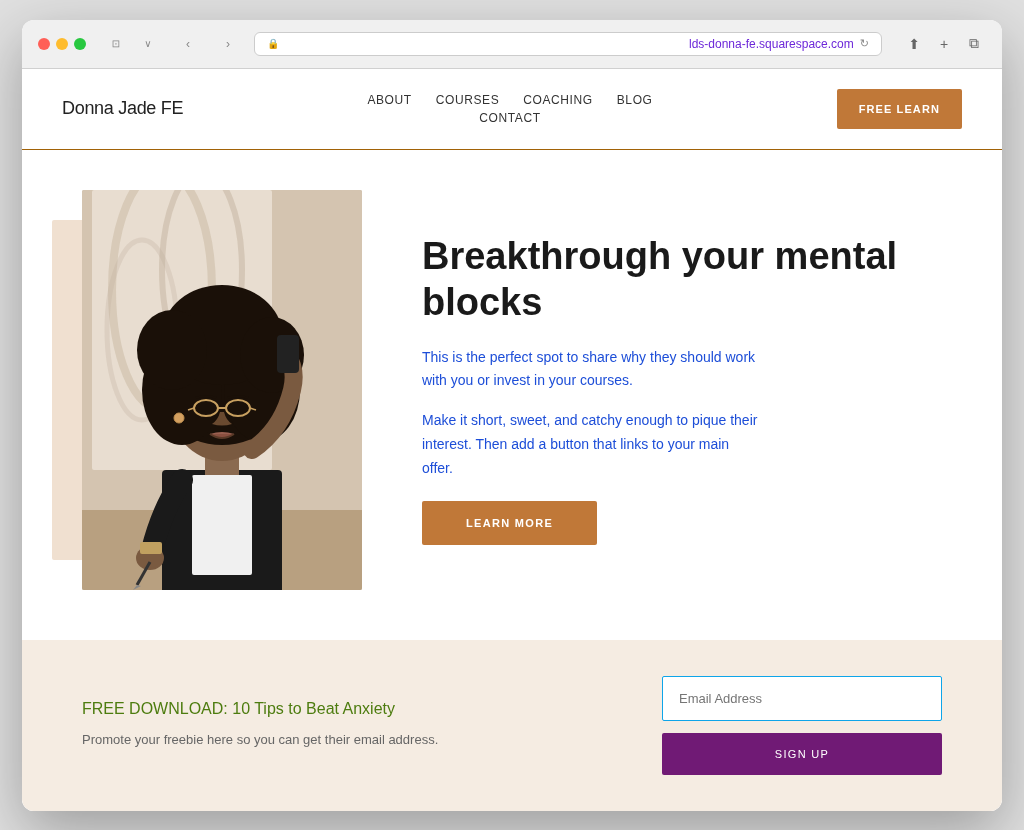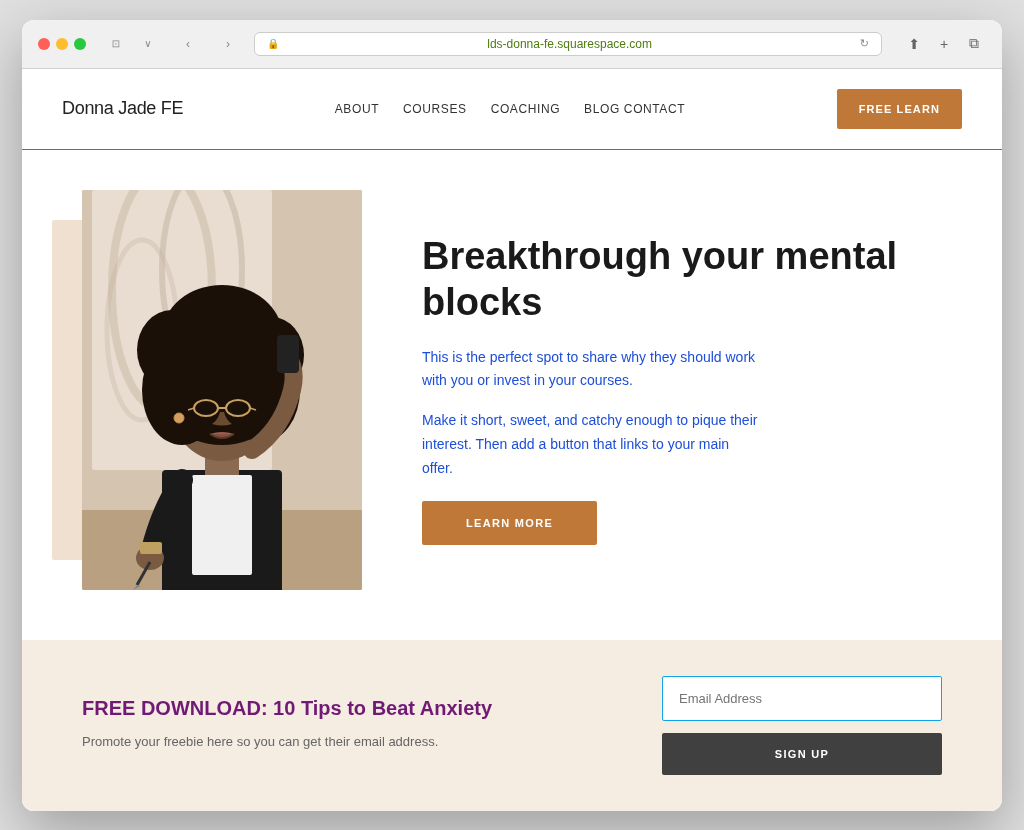--- a/index.html
+++ b/index.html
@@ -91,22 +91,22 @@
       color: #444;
     }
 
     .lock-icon {
       color: #888;
       font-size: 10px;
     }
 
     .address-text {
       flex: 1;
-      text-align: center;
-      color: #4d7c0f;
+      text-align: right;
+      color: #6d28d9;
       font-size: 12px;
     }
 
     .refresh-btn {
       color: #888;
       font-size: 11px;
       cursor: pointer;
     }
 
     .browser-actions {
@@ -144,21 +144,21 @@
 
     .site-logo {
       font-size: 18px;
       font-weight: 500;
       color: #222;
       letter-spacing: -0.3px;
     }
 
     .site-nav {
       display: flex;
-      flex-direction: row;
+      flex-direction: column;
       align-items: center;
       gap: 4px;
     }
 
     .nav-row {
       display: flex;
       gap: 24px;
     }
 
     .nav-link {
@@ -264,23 +264,23 @@
       display: flex;
       align-items: center;
       gap: 60px;
     }
 
     .download-content {
       flex: 1;
     }
 
     .download-title {
-      font-size: 20px;
-      font-weight: 700;
-      color: #701a75;
+      font-size: 16px;
+      font-weight: 400;
+      color: #4d7c0f;
       margin-bottom: 12px;
     }
 
     .download-description {
       font-size: 13px;
       color: #666;
       line-height: 1.6;
     }
 
     .download-form {
@@ -295,26 +295,26 @@
       padding: 14px 16px;
       border: 1px solid #0ea5e9;
       background: #fff;
       font-size: 13px;
       color: #aaa;
       border-radius: 2px;
       outline: none;
     }
 
     .signup-btn {
-      background: #404040;
+      background: #701a75;
       color: #fff;
       border: none;
       padding: 15px;
       font-size: 11px;
-      font-weight: 700;
+      font-weight: 400;
       letter-spacing: 0.12em;
       cursor: pointer;
       border-radius: 2px;
     }
   </style>
 </head>
 <body>
 
 <div class="browser-window">
 

